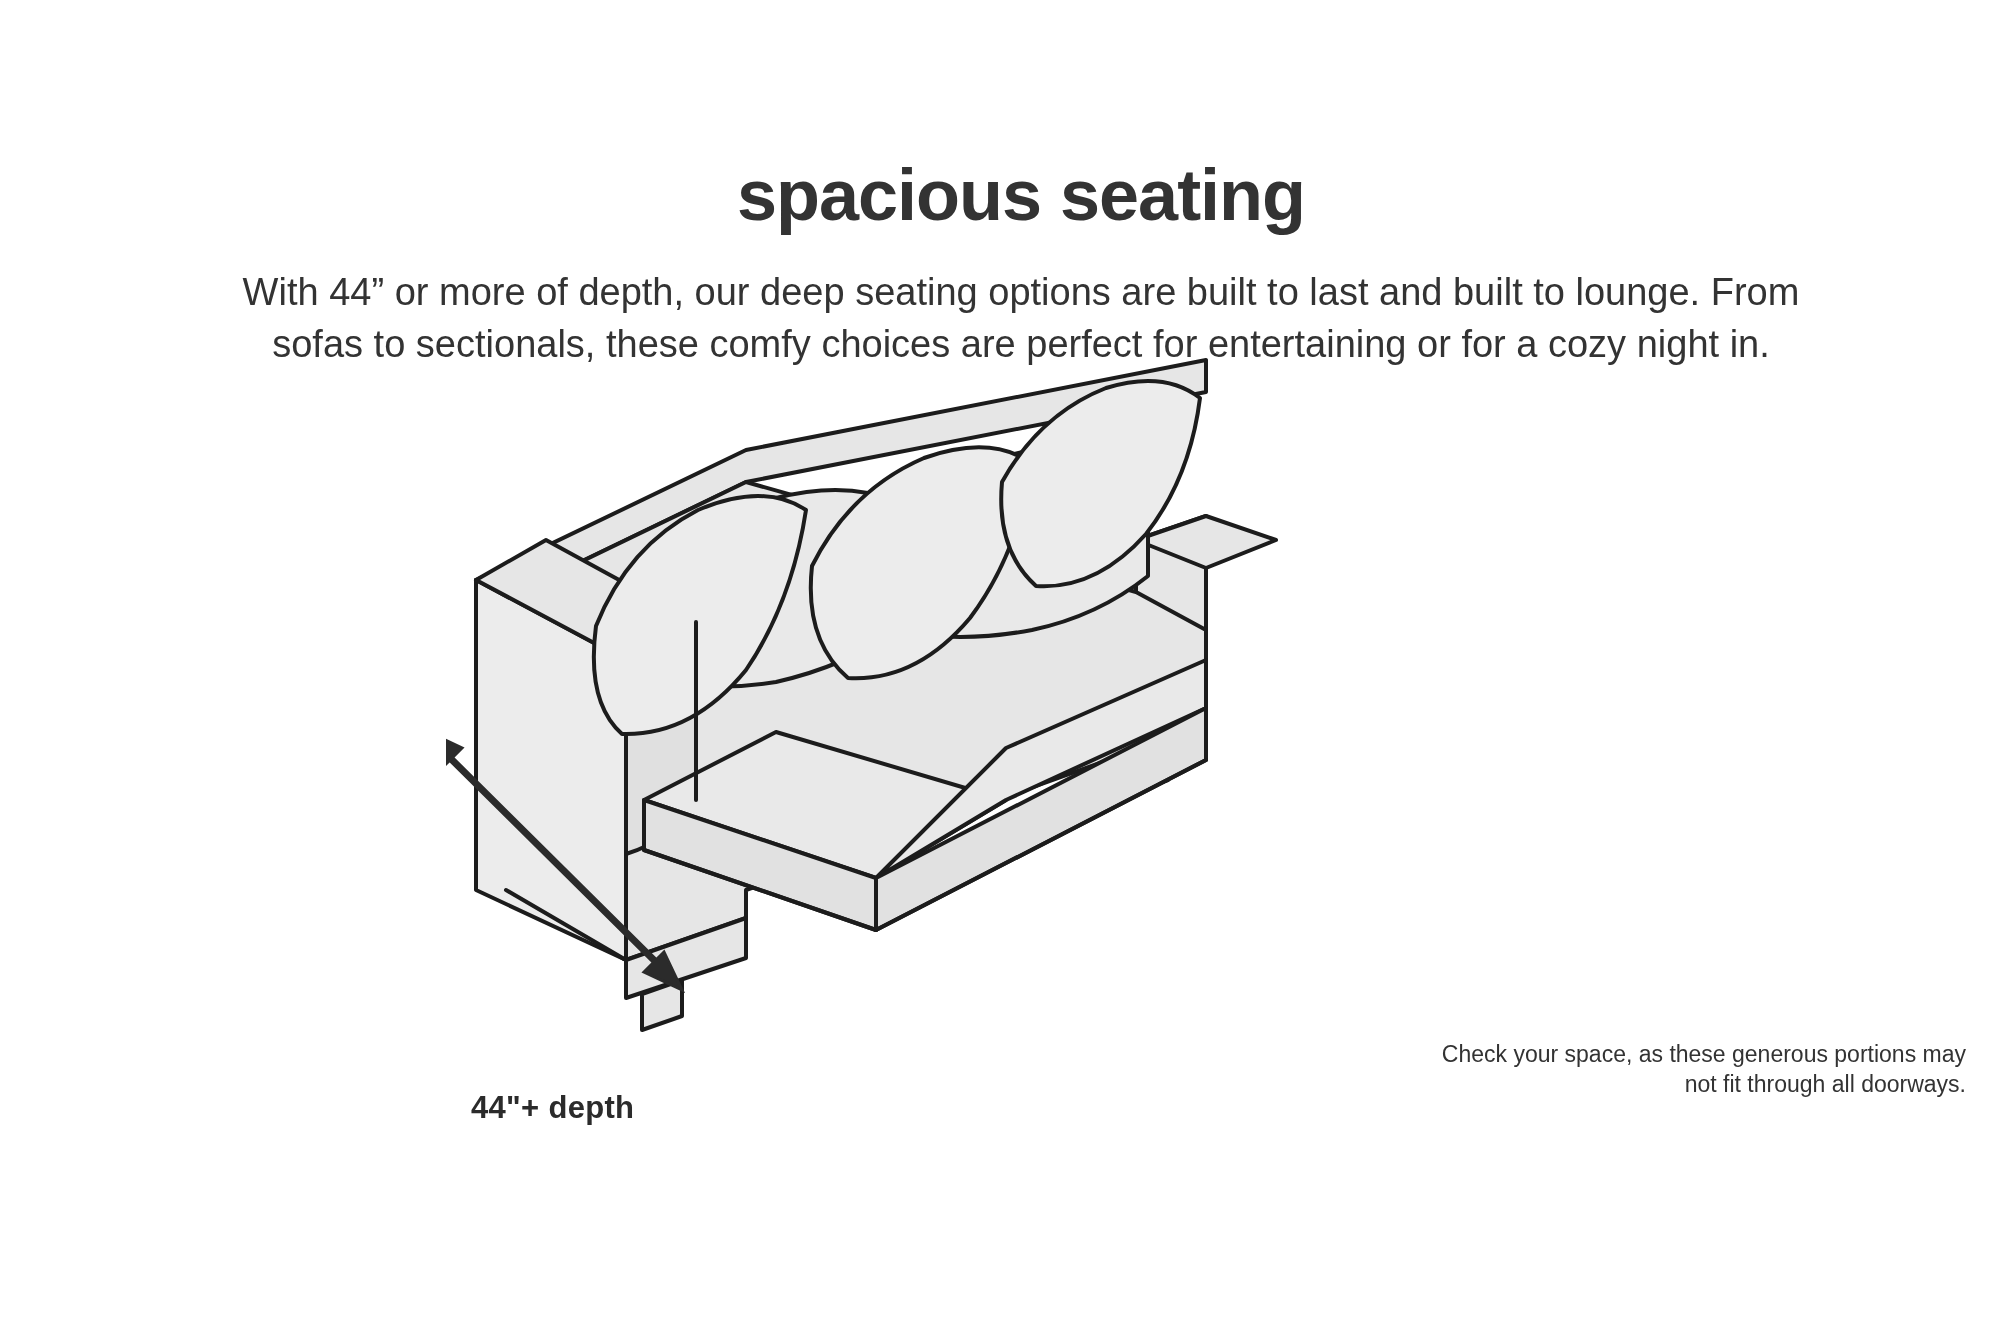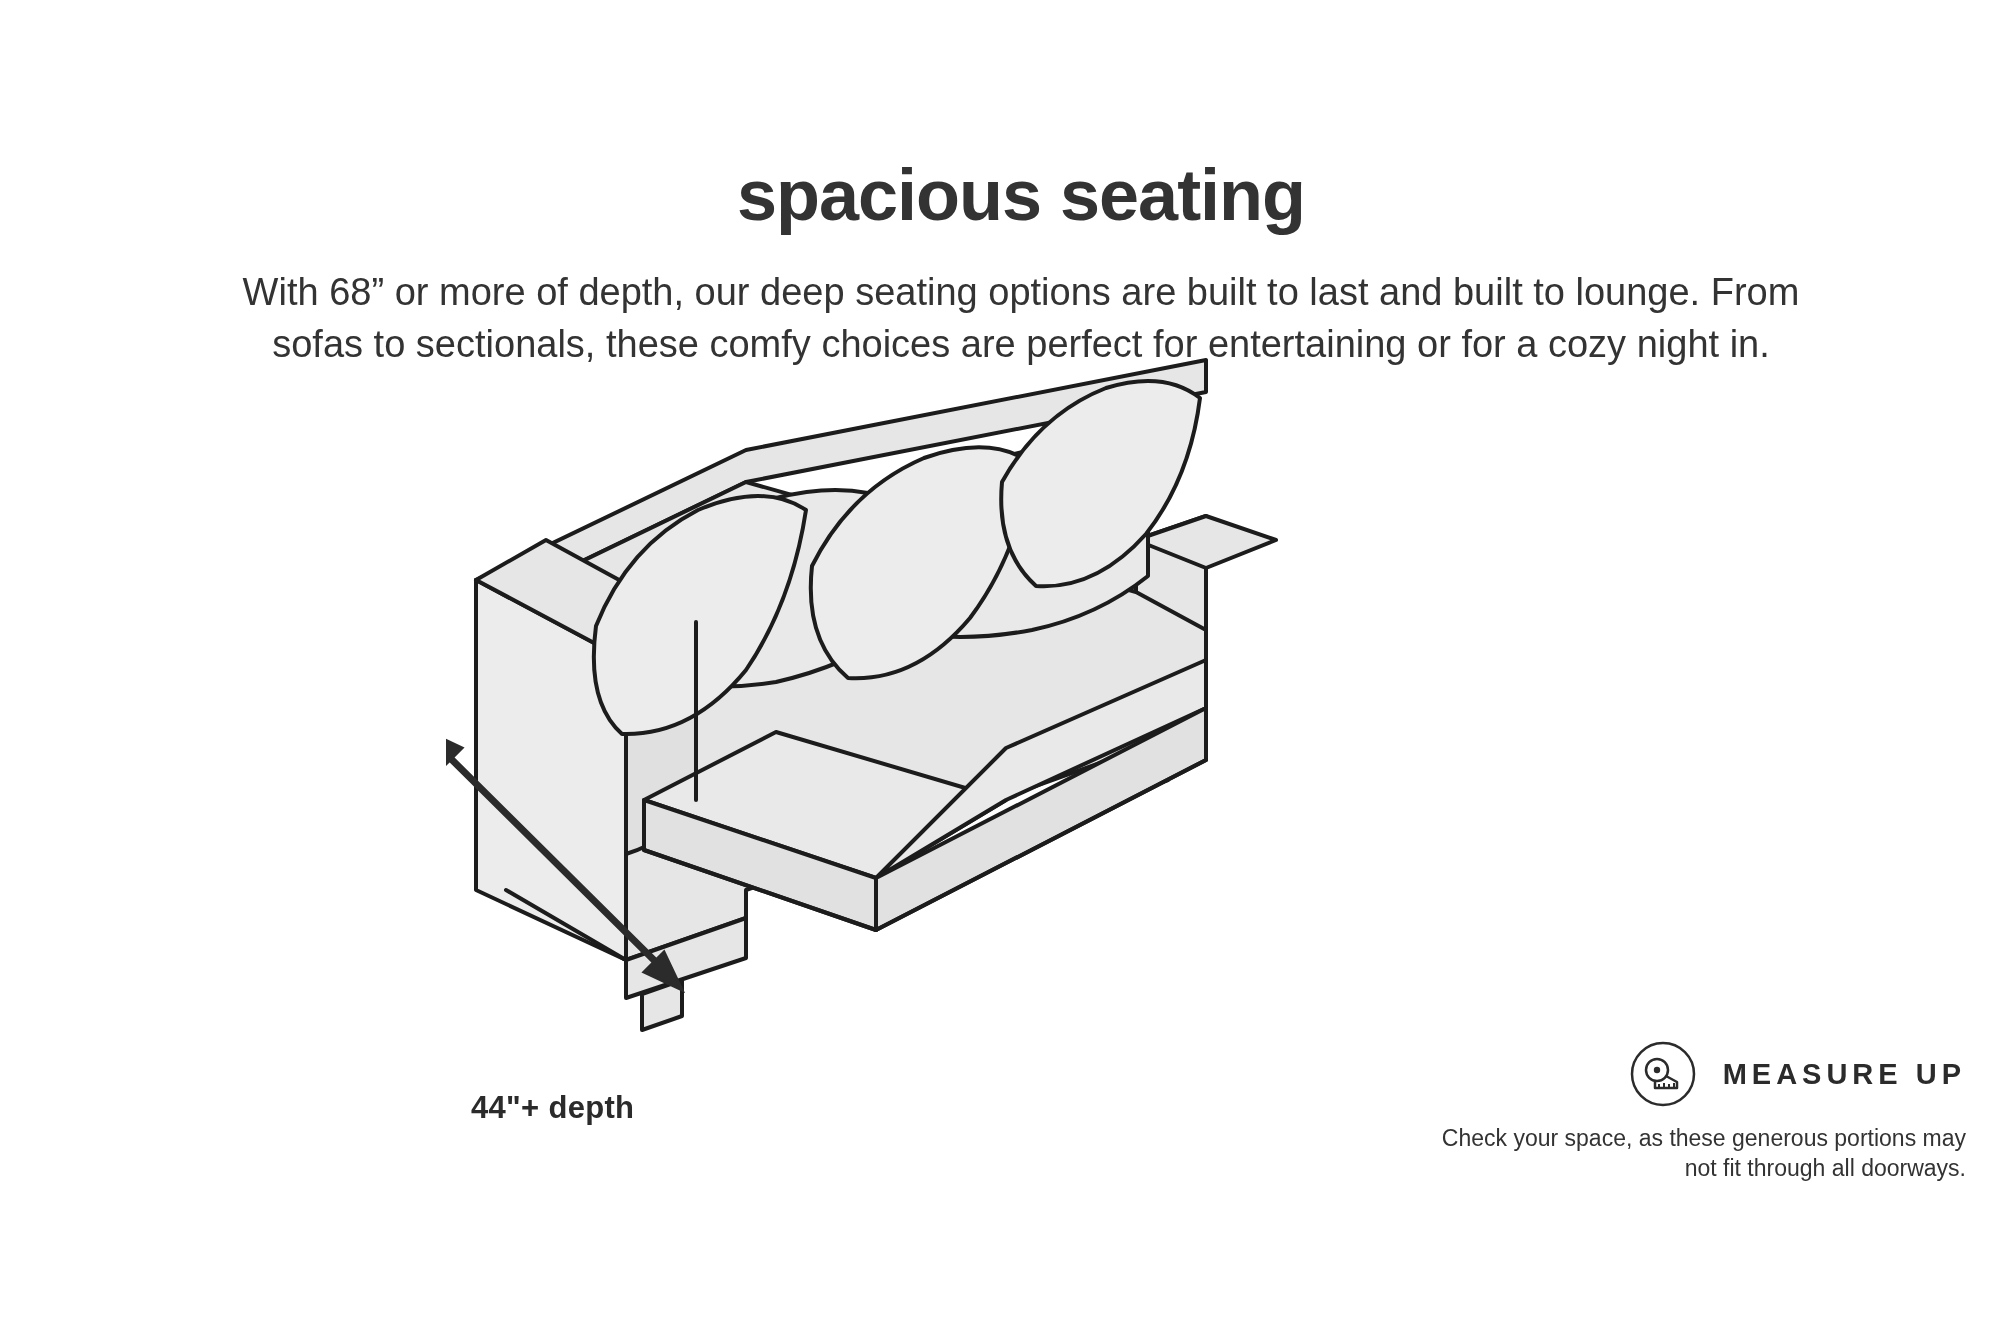--- a/index.html
+++ b/index.html
@@ -101,21 +101,21 @@
     text-align: right;
   }
 </style>
 </head>
 <body>
 
 <div class="page">
 
   <h1 class="headline">spacious seating</h1>
 
-  <p class="subhead">With 68” or more of depth, our deep seating options are built to last and built to lounge. From sofas to sectionals, these comfy choices are perfect for entertaining or for a cozy night in.</p>
+  <p class="subhead">With 44” or more of depth, our deep seating options are built to last and built to lounge. From sofas to sectionals, these comfy choices are perfect for entertaining or for a cozy night in.</p>
 
   <div class="illustration">
     <svg width="1160" height="930" viewBox="0 0 1160 930" xmlns="http://www.w3.org/2000/svg">
       <g fill="#e6e6e6" stroke="#1c1c1c" stroke-width="4" stroke-linejoin="round" stroke-linecap="round">
 
         <path d="M 30 250 L 30 360 L 60 380 L 60 268 Z"></path>
 
         <path d="M 30 250 L 300 120 L 760 30 L 760 62 L 300 152 L 60 268 Z"></path>
 
         <path d="M 690 210 L 760 186 L 760 310 L 690 336 Z"></path>
@@ -158,31 +158,16 @@
         <line x1="-12" y1="412" x2="226" y2="648"></line>
         <polygon points="-22,400 16,418 -4,438" stroke-width="3"></polygon>
         <polygon points="236,660 198,642 218,622" stroke-width="3"></polygon>
       </g>
     </svg>
   </div>
 
   <div class="depth-label">44"+ depth</div>
 
   <div class="measure-block">
-    <div class="measure-head">
-      <span class="measure-icon">
-        <svg viewBox="0 0 68 68" width="68" height="68" xmlns="http://www.w3.org/2000/svg">
-          <circle cx="34" cy="34" r="31" fill="none" stroke="#2b2b2b" stroke-width="2.5"></circle>
-          <circle cx="28" cy="30" r="11" fill="none" stroke="#2b2b2b" stroke-width="2.5"></circle>
-          <circle cx="28" cy="30" r="3.2" fill="#2b2b2b"></circle>
-          <path d="M 37 36 L 48 42 L 48 48 L 26 48 L 26 41" fill="none" stroke="#2b2b2b" stroke-width="2.5" stroke-linejoin="round"></path>
-          <line x1="30" y1="48" x2="30" y2="44" stroke="#2b2b2b" stroke-width="2"></line>
-          <line x1="35" y1="48" x2="35" y2="43" stroke="#2b2b2b" stroke-width="2"></line>
-          <line x1="40" y1="48" x2="40" y2="44" stroke="#2b2b2b" stroke-width="2"></line>
-          <line x1="45" y1="48" x2="45" y2="43" stroke="#2b2b2b" stroke-width="2"></line>
-        </svg>
-      </span>
-      <span class="measure-head-title">MEASURE UP</span>
-    </div>
     <div class="measure-body">Check your space, as these generous portions may not fit through all doorways.</div>
   </div>
 
 </div>
 
 </body></html>

